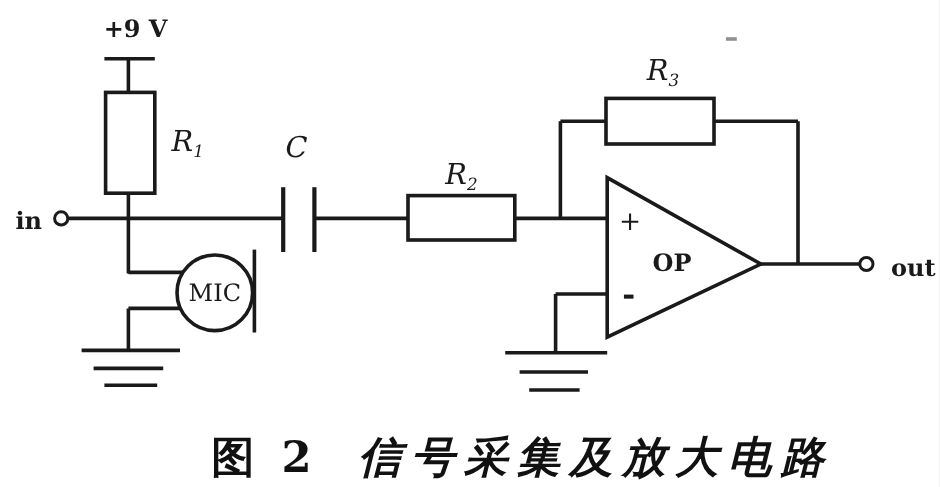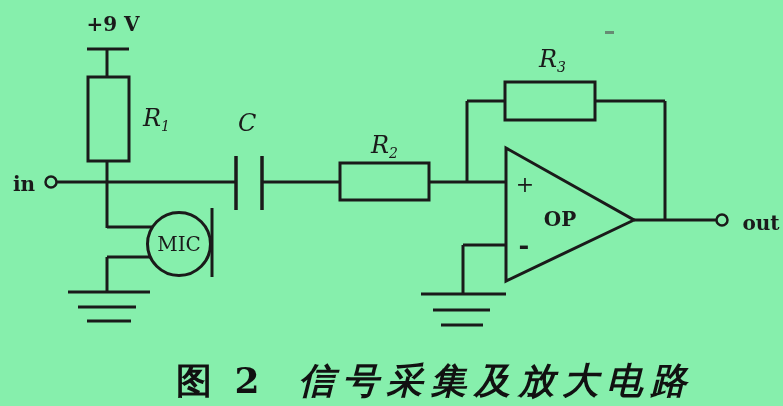--- a/index.html
+++ b/index.html
@@ -1,19 +1,19 @@
 <!DOCTYPE html>
 <html><head>
 <meta charset="utf-8">
 <style>
   html,body{margin:0;padding:0;background:#e8e8e8;}
   .page{
     position:relative;
     width:783px;height:406px;
-    background:#86efac;
+    background:#ffffff;
     overflow:hidden;
     font-family:"DejaVu Serif","Liberation Serif",serif;
   }
   .schematic{position:absolute;left:0;top:0;}
   .ink{stroke:#1a1a1a;fill:none;}
   text{fill:#1a1a1a;font-family:"DejaVu Serif","Liberation Serif",serif;}
   .lbl-italic{font-style:italic;font-size:24px;}
   .lbl-sub{font-style:italic;font-size:14px;}
   .lbl-plain{font-size:20px;}
   .lbl-bold{font-weight:bold;}

